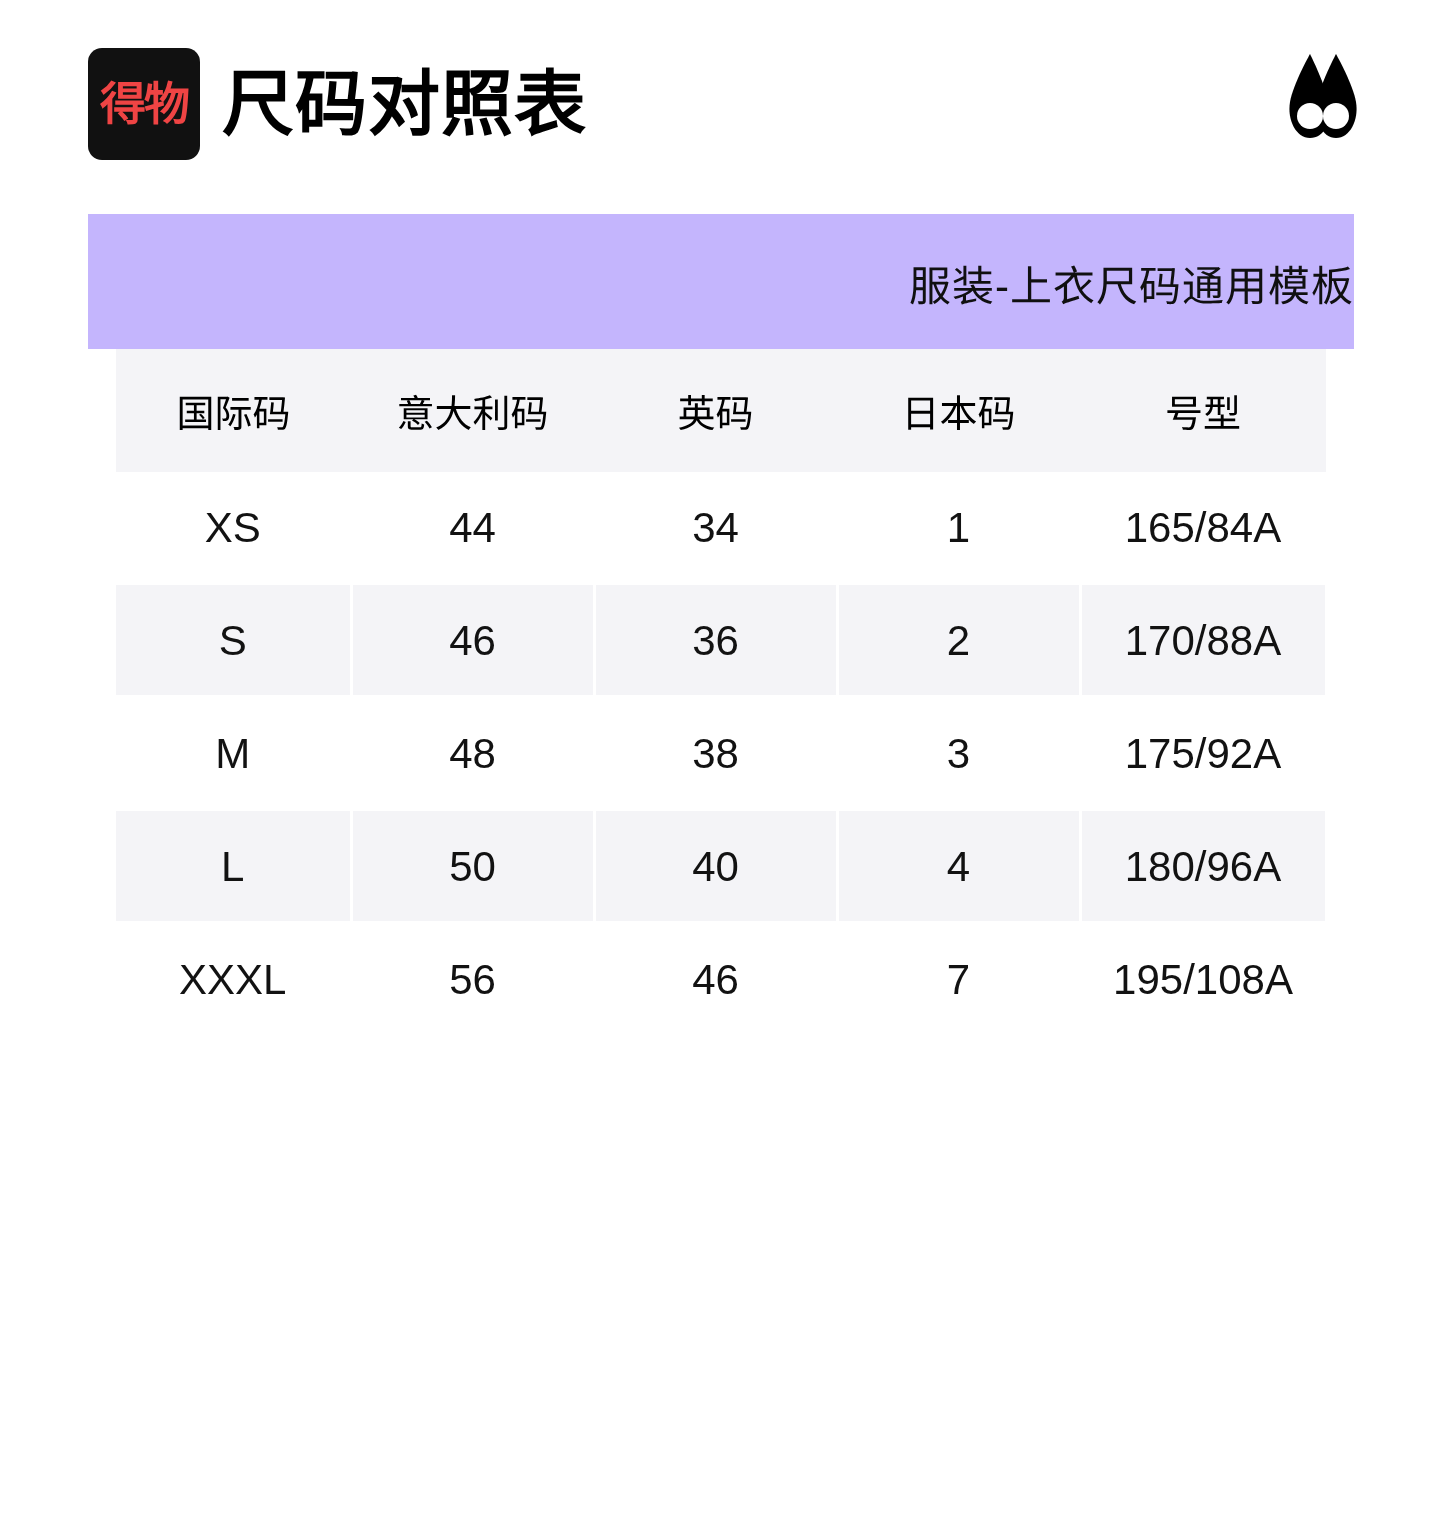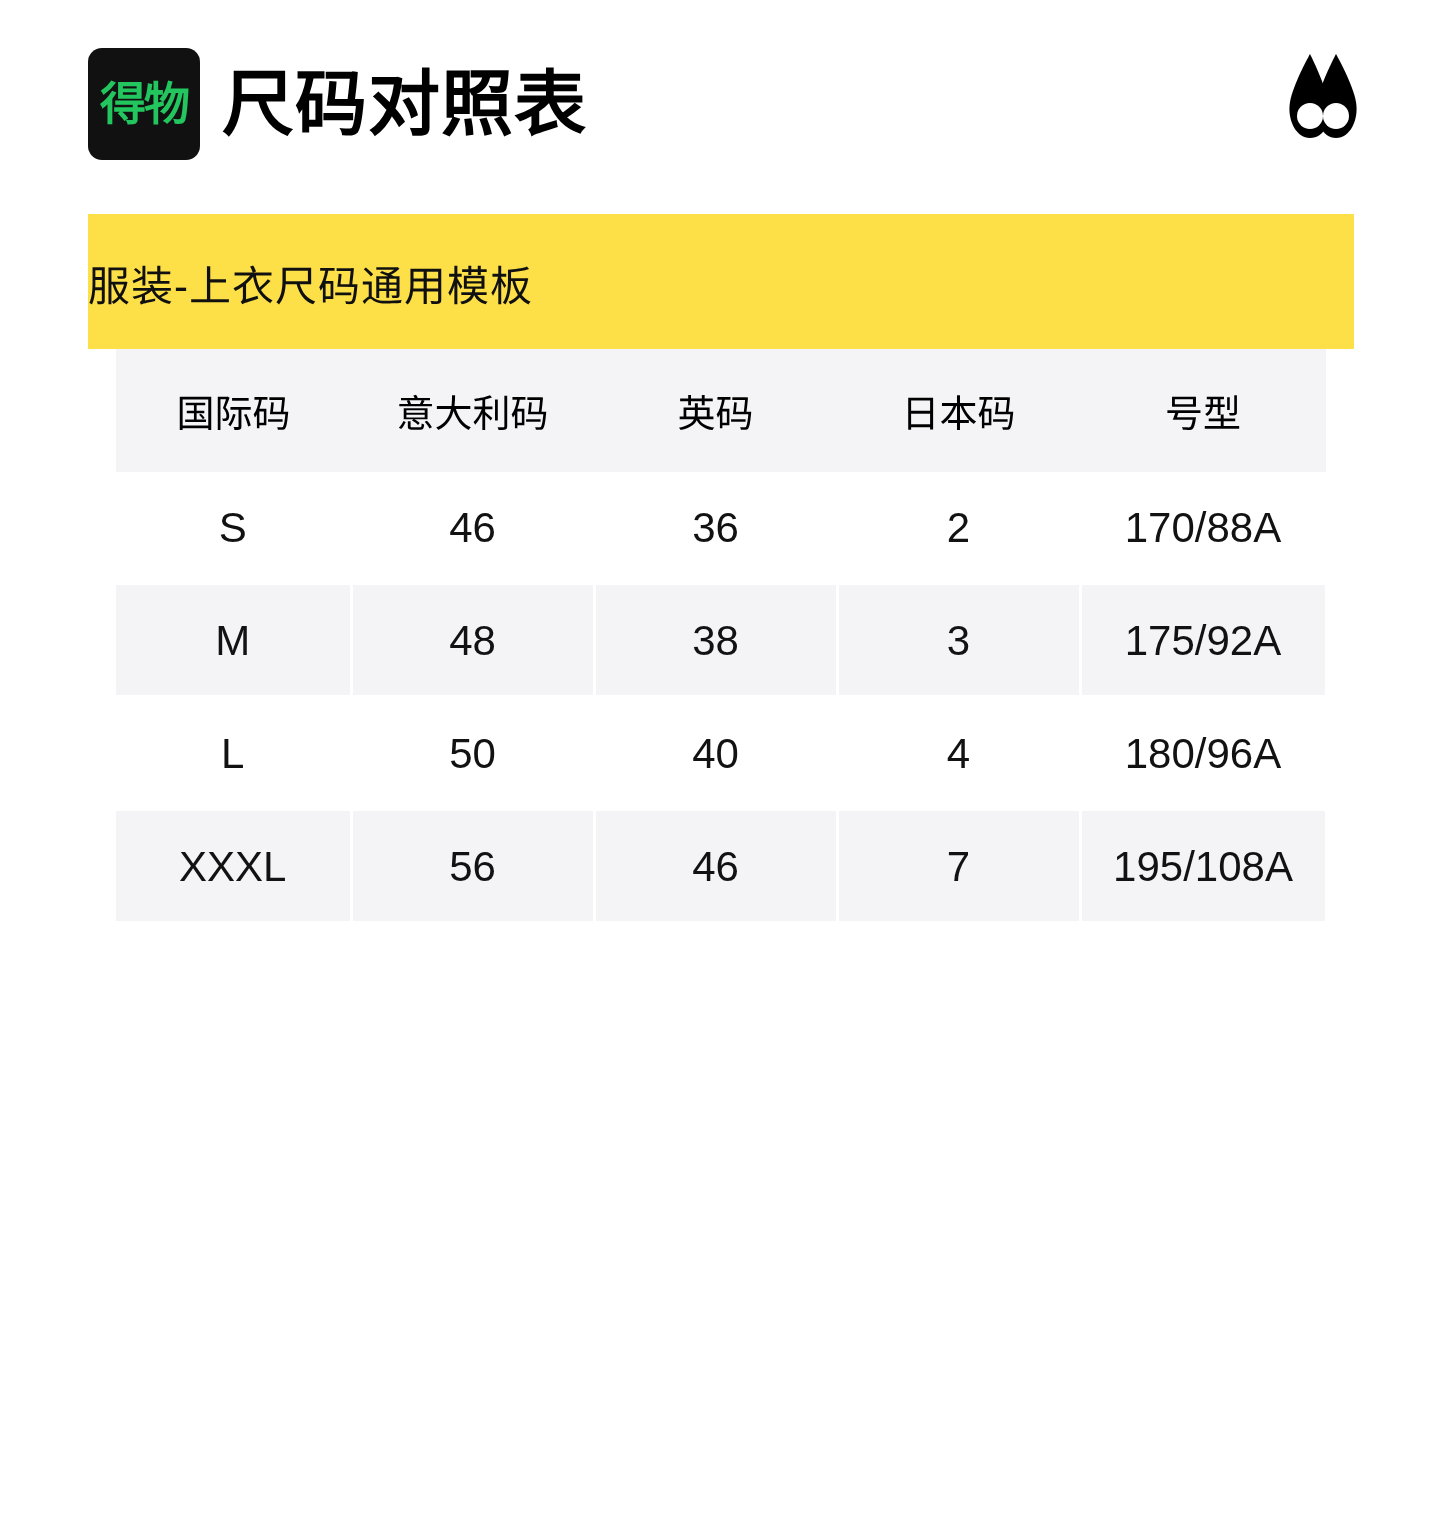--- a/index.html
+++ b/index.html
@@ -34,21 +34,21 @@
     width: 112px;
     height: 112px;
     background: #111111;
     border-radius: 14px;
     display: flex;
     align-items: center;
     justify-content: center;
     flex: none;
   }
   .brand-badge span {
-    color: #22c55e;
+    color: #ef4444;
     font-size: 46px;
     font-weight: 700;
     letter-spacing: -2px;
     line-height: 1;
     font-family: "DejaVu Sans", "Liberation Sans", sans-serif;
   }
   .page-title {
     font-size: 72px;
     font-weight: 700;
     line-height: 1;
@@ -66,22 +66,22 @@
     flex: none;
   }
 
   
   .table-card {
     margin: 34px 88px 0 88px;
     width: 1266px;
     box-sizing: border-box;
   }
   .table-caption {
-    background: #fde047;
-    text-align: left;
+    background: #c4b5fd;
+    text-align: right;
     font-size: 42px;
     font-weight: 400;
     padding: 38px 0 36px 0;
     letter-spacing: 1px;
     color: #101010;
   }
   table.size-table {
     border-collapse: collapse;
     width: 100%;
     table-layout: fixed;
@@ -164,20 +164,29 @@
           <th>意大利码</th>
           <th>英码</th>
           <th>日本码</th>
           <th>号型</th>
           <th class="gutter"></th>
         </tr>
       </thead>
       <tbody>
         <tr>
           <td class="gutter"></td>
+          <td>XS</td>
+          <td>44</td>
+          <td>34</td>
+          <td>1</td>
+          <td>165/84A</td>
+          <td class="gutter"></td>
+        </tr>
+        <tr>
+          <td class="gutter"></td>
           <td>S</td>
           <td>46</td>
           <td>36</td>
           <td>2</td>
           <td>170/88A</td>
           <td class="gutter"></td>
         </tr>
         <tr>
           <td class="gutter"></td>
           <td>M</td>

